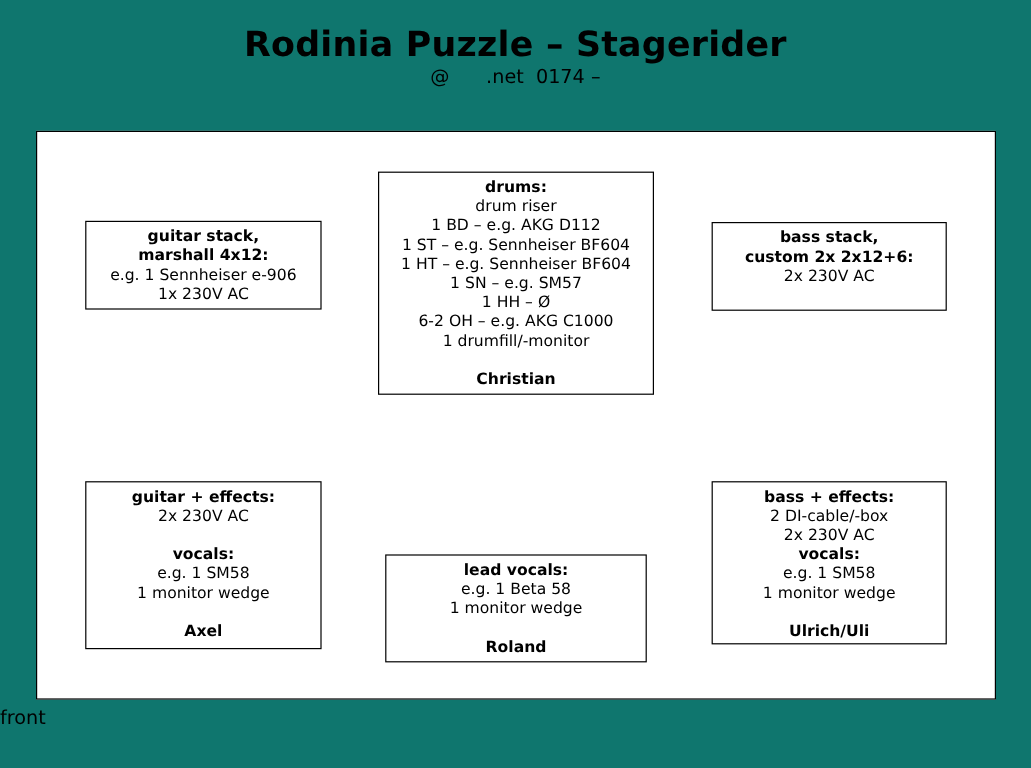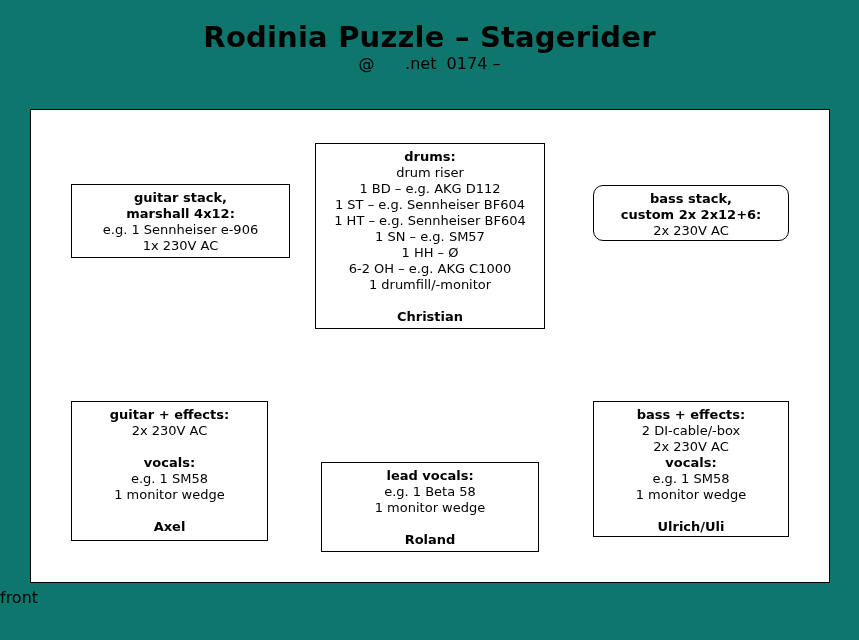--- a/index.html
+++ b/index.html
@@ -41,23 +41,23 @@
     border: 1px solid #000;
     background: #fff;
     box-sizing: border-box;
     text-align: center;
     font-size: 13px;
     line-height: 16px;
     padding-top: 5px;
   }
   .b { font-weight: bold; }
   .gap { height: 16px; }
-  .box-guitar-stack   { left: 40px;  top: 74px;  width: 219px; height: 74px; }
+  .box-guitar-stack   { left: 40px;  top: 74px;  width: 197px; height: 74px; }
   .box-drums          { left: 284px; top: 33px;  width: 230px; height: 186px; }
-  .box-bass-stack     { left: 562px; top: 75px;  width: 196px; height: 56px; border-radius: 10px; }
+  .box-bass-stack     { left: 562px; top: 75px;  width: 196px; height: 74px; }
   .box-guitar-effects { left: 40px;  top: 291px; width: 197px; height: 140px; }
   .box-lead-vocals    { left: 290px; top: 352px; width: 218px; height: 90px; }
   .box-bass-effects   { left: 562px; top: 291px; width: 196px; height: 136px; }
   .front-label {
     position: absolute;
     top: 588px; left: 0;
     width: 100%;
     text-align: left;
     font-size: 16px;
   }

